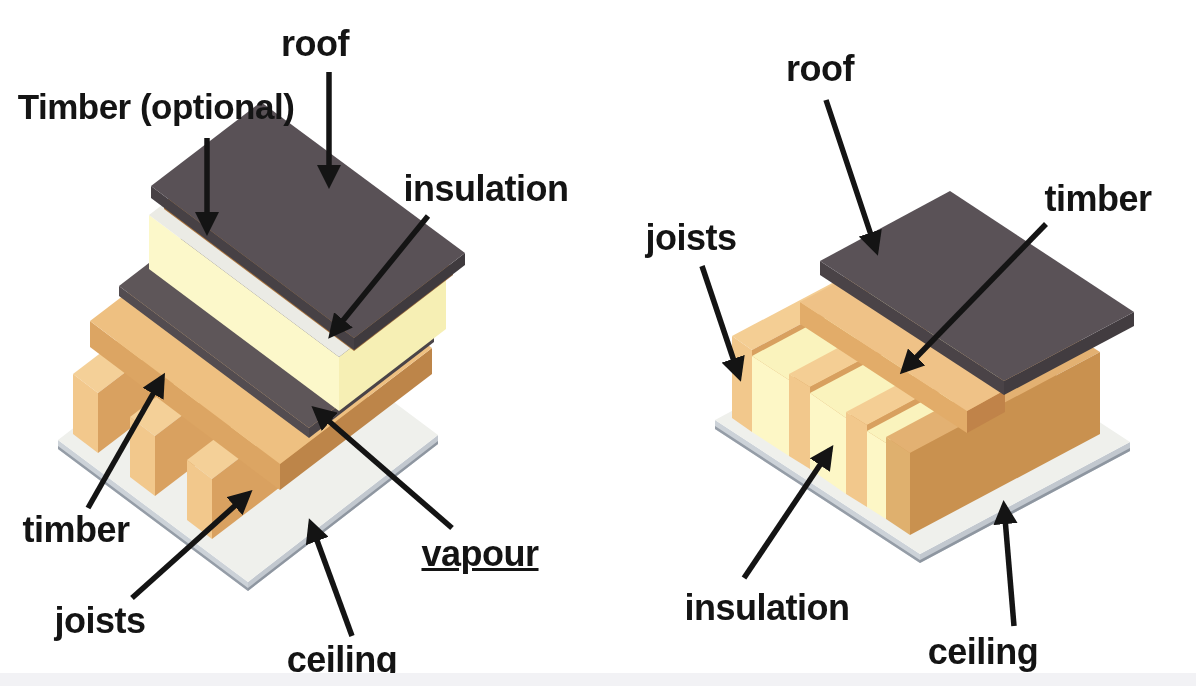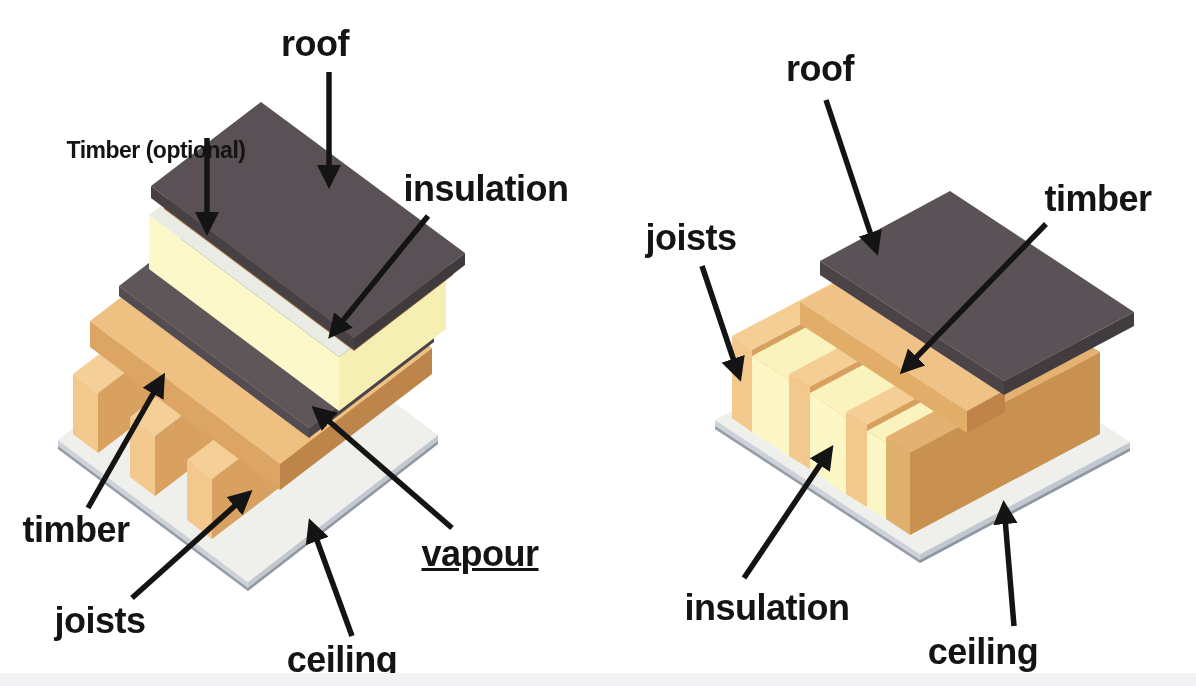--- a/index.html
+++ b/index.html
@@ -16,21 +16,21 @@
   .diagram-label {
     position: absolute;
     transform: translate(-50%, -50%);
     font-weight: 700;
     font-size: 36px;
     letter-spacing: -0.5px;
     color: #141414;
     white-space: nowrap;
     line-height: 1;
   }
-  .label-sm { font-size: 23px; margin-top: 44px; }
+  .label-sm { font-size: 35px; }
   .bottom-strip {
     position: absolute;
     left: 0; right: 0; bottom: 0;
     height: 13px;
     background: #f2f2f5;
   }
 </style>
 </head>
 <body>
 

